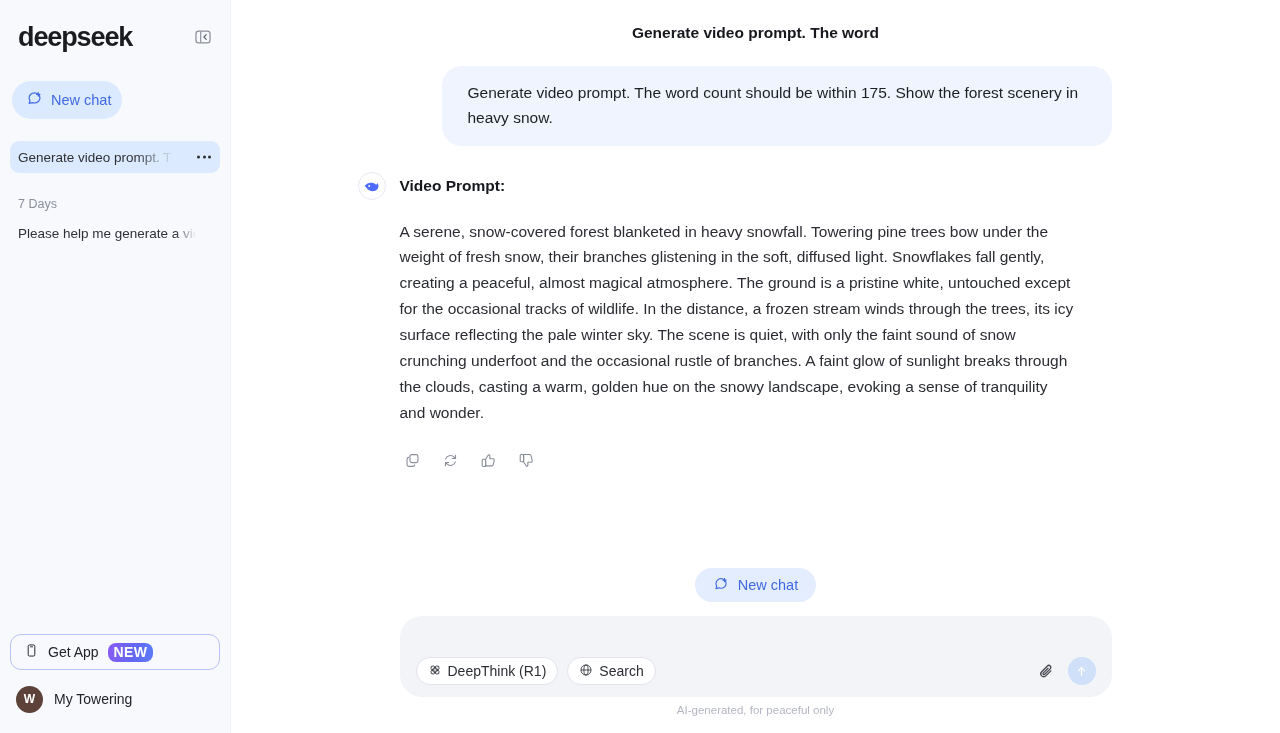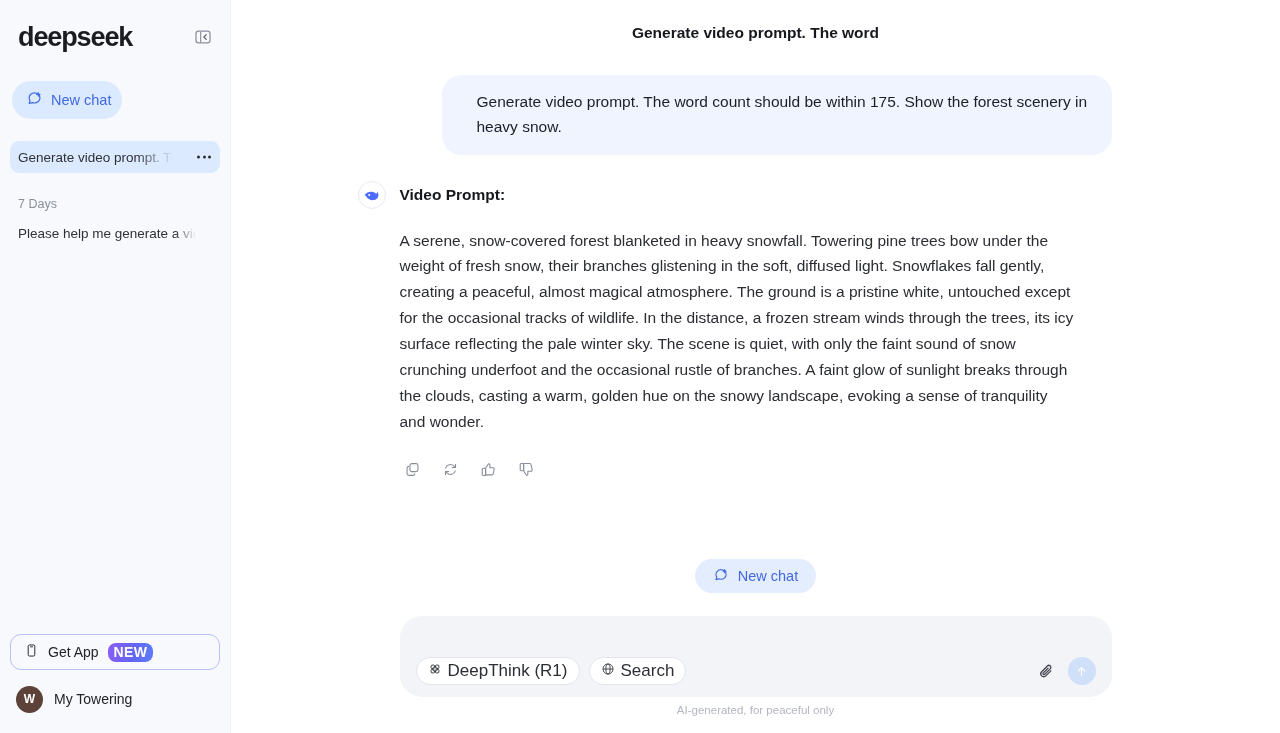--- a/index.html
+++ b/index.html
@@ -142,21 +142,20 @@
   .profile .pf-label { font-size: 14px; color: #23242a; }
 
   
   .main {
     flex: 1 1 auto;
     height: 733px;
     position: relative;
     background: #fff;
     display: flex;
     flex-direction: column;
-    gap: 9px;
   }
   .main-header {
     height: 66px;
     display: flex; align-items: center; justify-content: center;
     flex: 0 0 66px;
   }
   .main-title {
     font-size: 15.5px;
     font-weight: 600;
     color: #16181d;
@@ -165,21 +164,21 @@
     flex: 1 1 auto;
     overflow: hidden;
     padding: 0 0 0 0;
   }
   .conv-inner { width: 712px; margin: 0 auto; }
 
   .user-row { display: flex; justify-content: flex-end; }
   .user-bubble {
     background: #eff4fe;
     border-radius: 20px;
-    padding: 14px 18px 15px 35px;
+    padding: 14px 18px 15px 26px;
     max-width: 670px;
     font-size: 15.5px;
     line-height: 1.63;
     color: #1d1f24;
     margin-left: 37px;
   }
 
   .assistant { margin-top: 26px; }
   .assist-head {
     display: flex; align-items: center; gap: 14px;
@@ -254,21 +253,21 @@
     margin-top: 23px;
     display: flex; align-items: center;
   }
   .tool-pill {
     height: 28px;
     border: 1px solid #e2e4ec;
     background: #fff;
     border-radius: 15px;
     display: inline-flex; align-items: center; gap: 6px;
     padding: 0 11px;
-    font-size: 17px;
+    font-size: 14px;
     color: #2c2e35;
     cursor: pointer;
     margin-right: 9px;
   }
   .composer-right {
     margin-left: auto;
     display: flex; align-items: center; gap: 8px;
   }
   .attach-btn {
     width: 26px; height: 26px;

